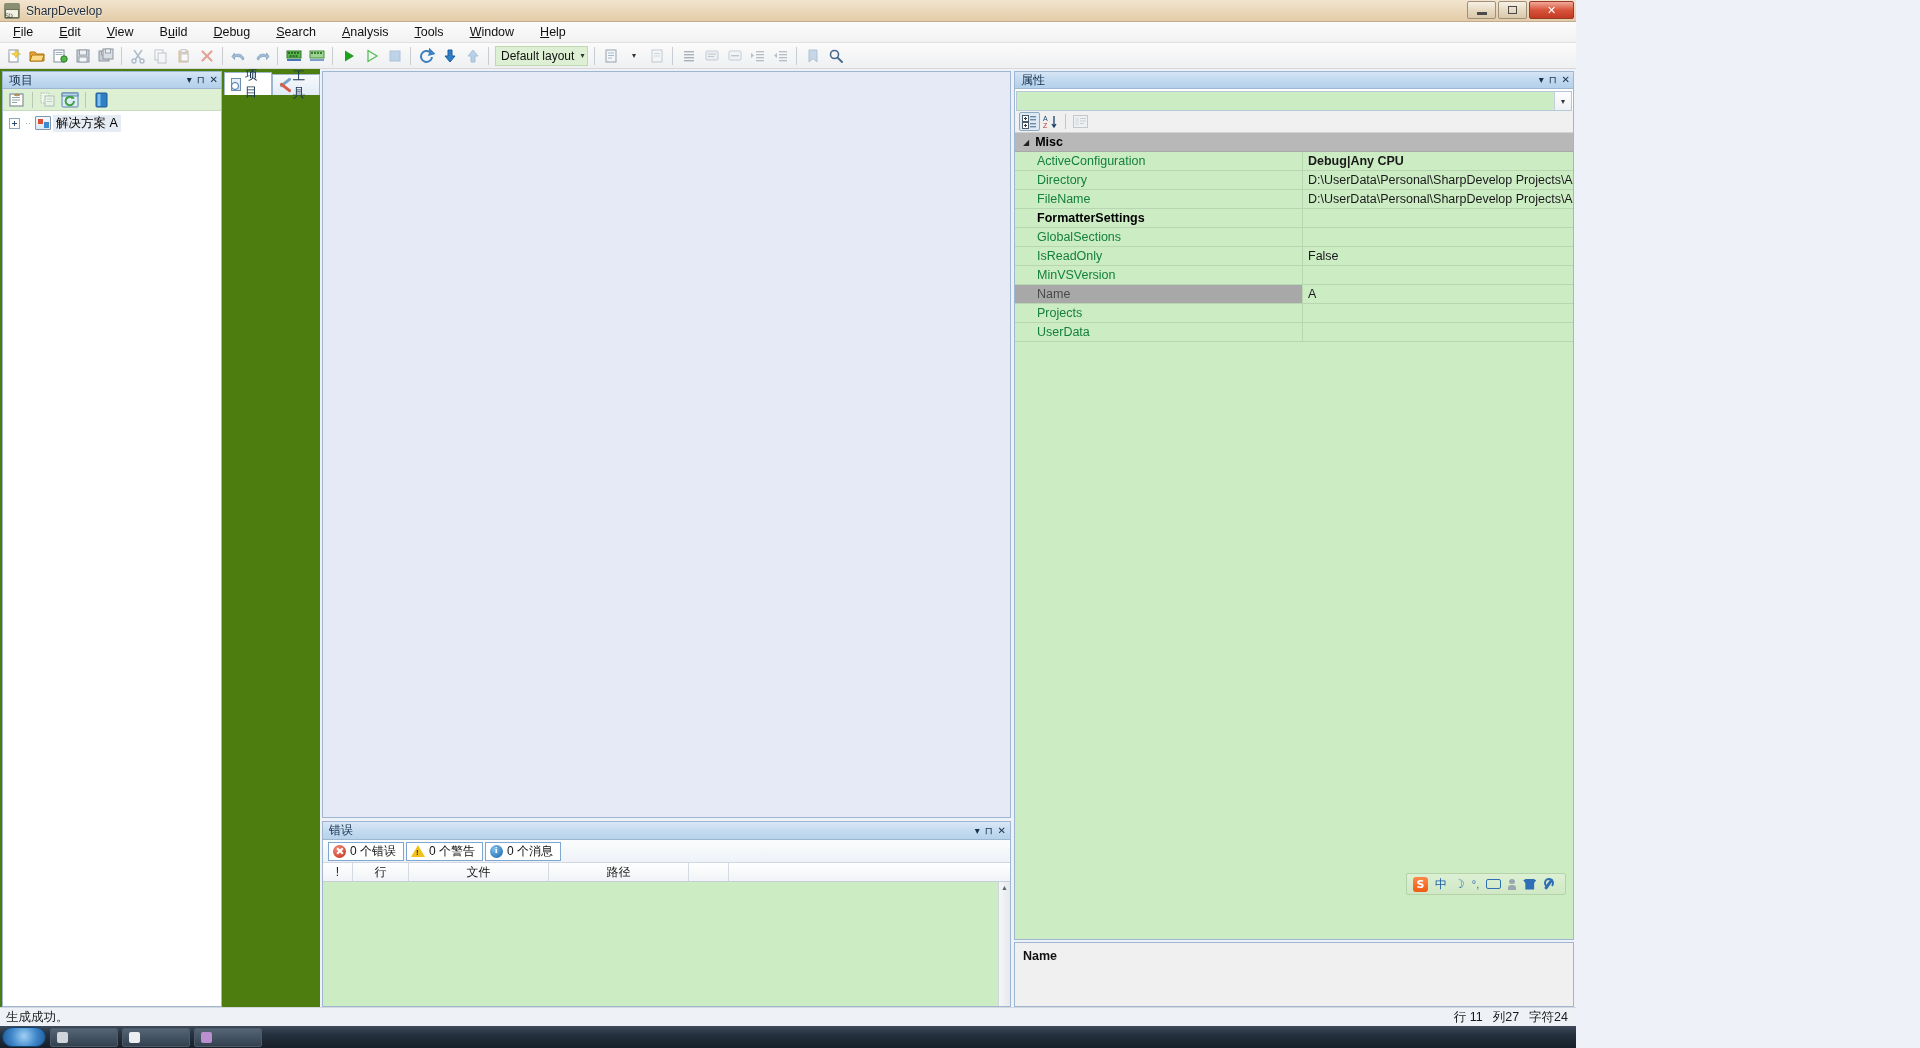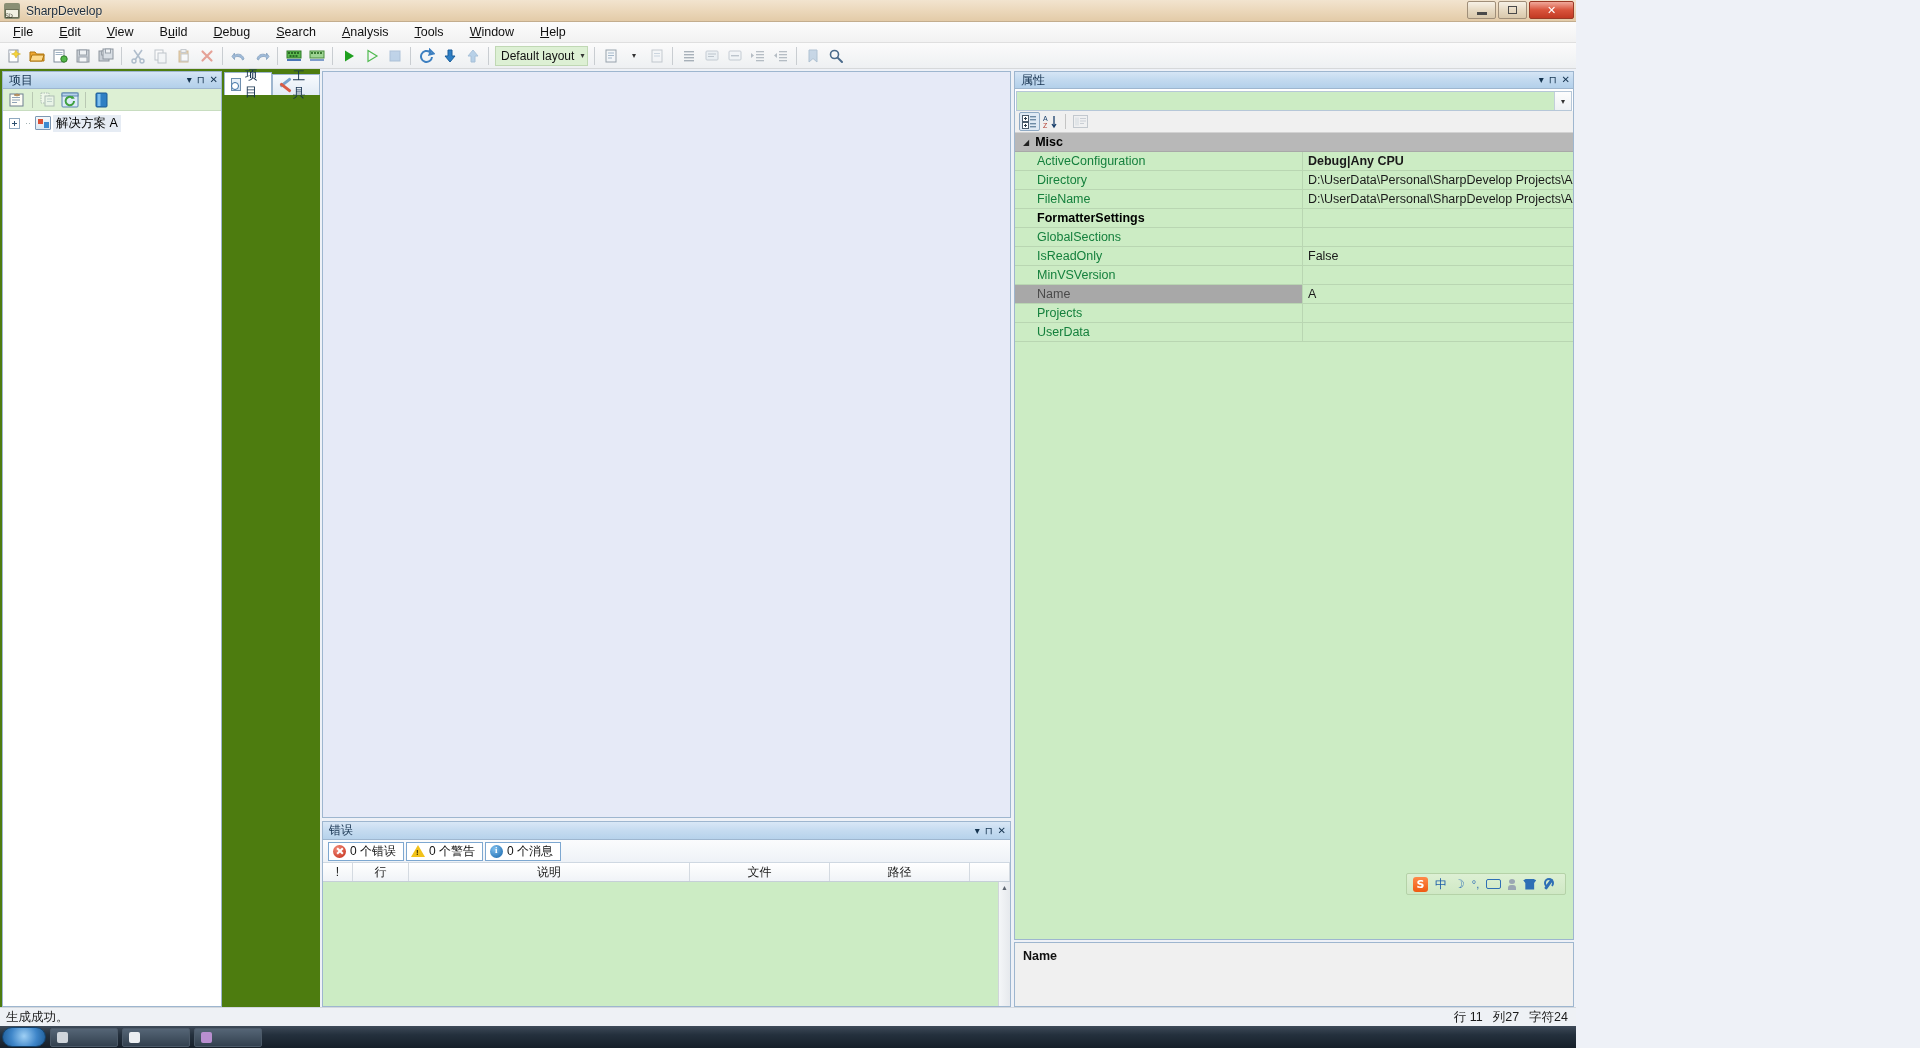--- a/index.html
+++ b/index.html
@@ -721,21 +721,20 @@
           </div>
           <div class="err-filter">
             <span class="ico-info"></span>
             <span>0 个消息</span>
           </div>
         </div>
         <div class="err-grid">
           <div class="err-head">
             <div style="width:30px;flex:0 0 30px">!</div>
             <div style="width:56px;flex:0 0 56px">行</div>
-            <div style="flex:1 1 auto">说明</div>
             <div style="width:140px;flex:0 0 140px">文件</div>
             <div style="width:140px;flex:0 0 140px">路径</div>
             <div style="width:40px;flex:0 0 40px"></div>
           </div>
           <div style="display:flex;flex:1 1 auto;min-height:0">
             <div class="err-body"></div>
             <div class="err-scroll">
               <span class="scroll-arrow">▲</span>
             </div>
           </div>

